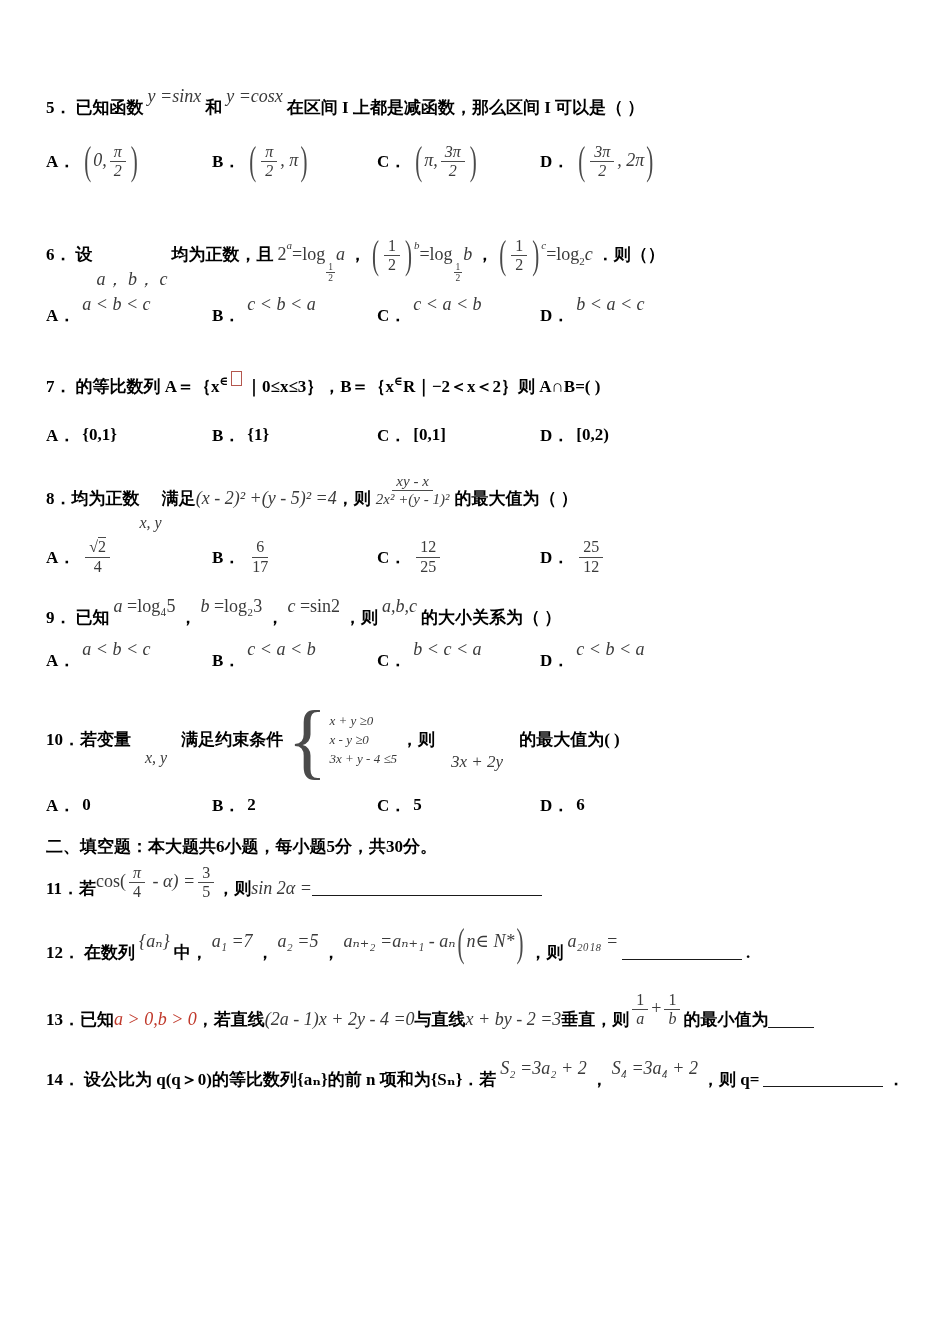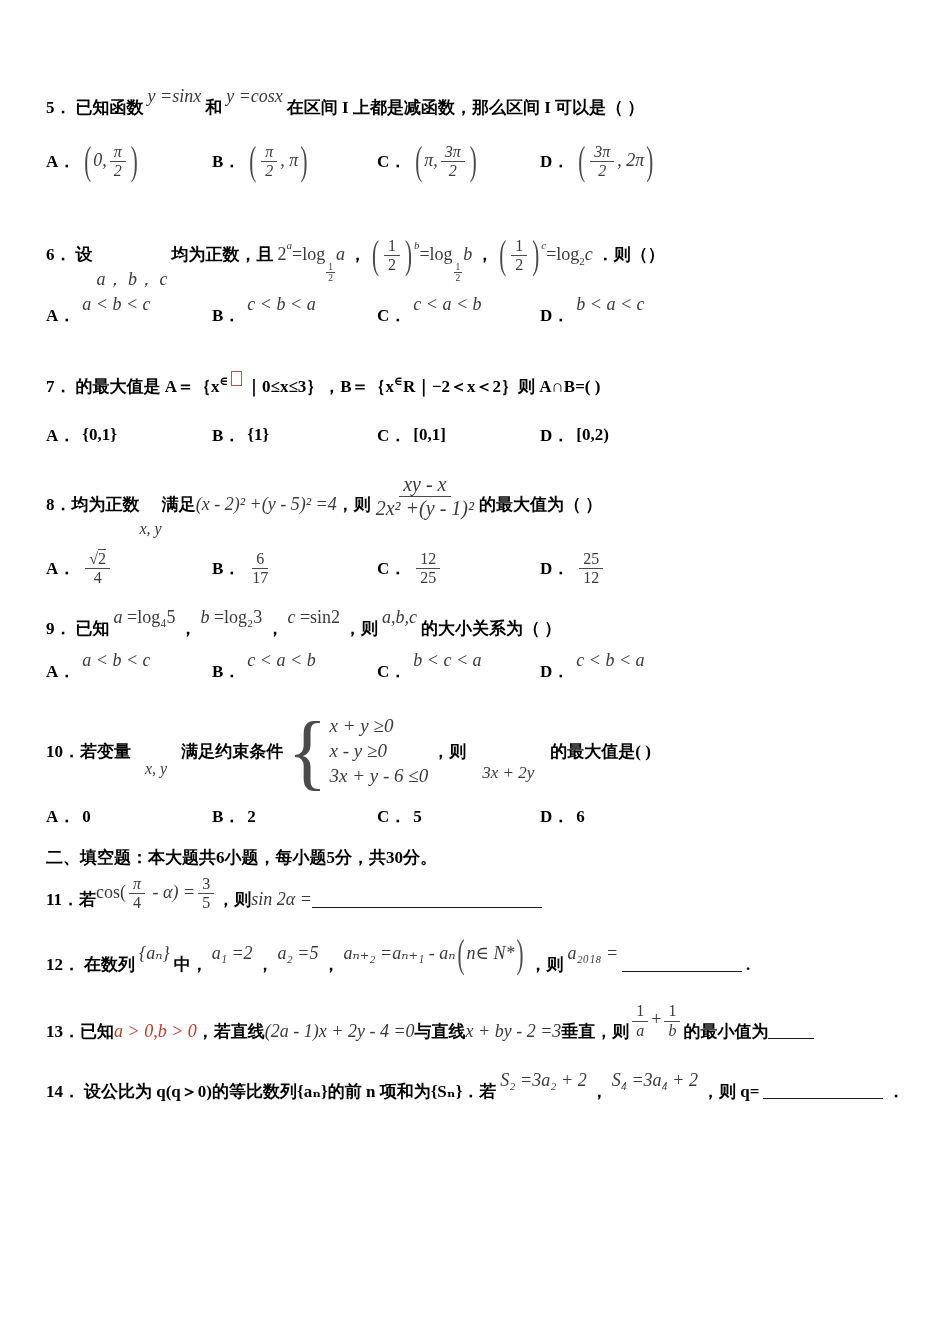--- a/index.html
+++ b/index.html
@@ -39,21 +39,21 @@
   .b230{width:230px}.b120{width:120px}.b46{width:46px}
   
   .mbox{display:inline-block;width:9px;height:13px;border:1.5px solid #b4574e;
         vertical-align:6px;margin:0 3px;}
   .supel{font-size:12px;vertical-align:7px;font-weight:bold;}
   
   .syswrap{display:inline-flex;align-items:center;margin:0 4px;}
   .lbrace{font-size:84px;font-weight:100;color:#4a4a4a;transform:scaleY(1.02);line-height:0.9;
           font-style:normal;}
   .syslines{display:flex;flex-direction:column;gap:3px;padding-left:2px;}
-  .sysline{font-style:italic;color:#3a3a3a;font-size:19px;}
+  .sysline{font-style:italic;color:#3a3a3a;font-size:13px;}
   .q10line{display:flex;align-items:center;}
   .red{color:#c0392b;}
 </style>
 </head>
 <body>
 
 <div class="page">
  <div class="content">
 
   <section class="q" style="margin-bottom:56px;">
@@ -138,21 +138,21 @@
       <div class="opt">
             <span class="optlabel">D．</span>
             <span class="optmath raise">b &lt; a &lt; c</span>
           </div>
     </div>
   </section>
 
   <section class="q" style="margin-bottom:34px;">
     <div class="qline">
       <span class="cn">7．</span>
-      <span class="cn">的最大值是 A＝｛x</span><span class="supel">∈</span><span class="mbox"></span><span class="cn">｜0≤x≤3｝，B＝｛x</span><span class="supel">∈</span><span class="cn">R｜−2＜x＜2｝则 A∩B=(  )</span>
+      <span class="cn">的等比数列 A＝｛x</span><span class="supel">∈</span><span class="mbox"></span><span class="cn">｜0≤x≤3｝，B＝｛x</span><span class="supel">∈</span><span class="cn">R｜−2＜x＜2｝则 A∩B=(  )</span>
     </div>
     <div class="optrow" style="margin-top:26px;">
       <div class="opt">
             <span class="optlabel">A．</span>
             <span class="optboldtext">{0,1}</span>
           </div>
       <div class="opt">
             <span class="optlabel">B．</span>
             <span class="optboldtext">{1}</span>
           </div>
@@ -168,21 +168,21 @@
   </section>
 
   <section class="q" style="margin-bottom:30px;">
     <div class="q10line">
       <span class="cn">8．</span>
       <span class="cn">均为正数</span>
       <span class="math lower" style="font-size:16px;">x, y</span>
       <span class="cn">满足</span>
       <span class="math">(x - 2)² +(y - 5)² =4</span>
       <span class="cn">，则</span>
-      <span class="frac" style="font-size:20px;position:relative;top:-8px;">
+      <span class="frac" style="font-size:15px;position:relative;top:-8px;">
             <span class="fn">xy - x</span>
             <span class="fd">2x² +(y - 1)²</span>
           </span>
       <span class="cn">的最大值为（  ）</span>
     </div>
     <div class="optrow" style="margin-top:22px;">
       <div class="opt">
         <span class="optlabel">A．</span>
         <span class="frac">
               <span class="fn"><span class="rsign">√</span><span class="rbar mup">2</span></span>
@@ -250,26 +250,26 @@
     <div class="q10line">
       <span class="cn">10．</span>
       <span class="cn">若变量</span>
       <span class="math" style="font-size:16px;transform:translateY(18px);margin:0 14px;">x, y</span>
       <span class="cn">满足约束条件</span>
       <span class="syswrap">
         <span class="lbrace">{</span>
         <span class="syslines">
           <span class="sysline">x + y ≥0</span>
           <span class="sysline">x - y ≥0</span>
-          <span class="sysline">3x + y - 6 ≤0</span>
+          <span class="sysline">3x + y - 4 ≤5</span>
         </span>
       </span>
       <span class="cn">，则</span>
       <span class="math" style="font-size:17px;transform:translateY(22px);margin:2px 16px;">3x + 2y</span>
-      <span class="cn">的最大值是( )</span>
+      <span class="cn">的最大值为( )</span>
     </div>
     <div class="optrow" style="margin-top:16px;">
       <div class="opt">
             <span class="optlabel">A．</span>
             <span class="optboldtext">0</span>
           </div>
       <div class="opt">
             <span class="optlabel">B．</span>
             <span class="optboldtext">2</span>
           </div>
@@ -302,21 +302,21 @@
       <span class="blank b230"></span>
     </div>
   </section>
 
   <section class="q" style="margin-bottom:34px;">
     <div class="qline">
       <span class="cn">12．</span>
       <span class="cn">在数列</span>
       <span class="math raise">{aₙ}</span>
       <span class="cn">中，</span>
-      <span class="math raise">a₁ =2</span>
+      <span class="math raise">a₁ =7</span>
       <span class="cn">，</span>
       <span class="math raise">a₂ =5</span>
       <span class="cn">，</span>
       <span class="math raise"><span>aₙ₊₂ =aₙ₊₁ - aₙ</span><span class="bp">(</span><span>n∈ N*</span><span class="bp">)</span></span>
       <span class="cn">，则</span>
       <span class="math raise">a₂₀₁₈ =</span>
       <span class="blank b120"></span>
       <span class="cn">.</span>
     </div>
   </section>

